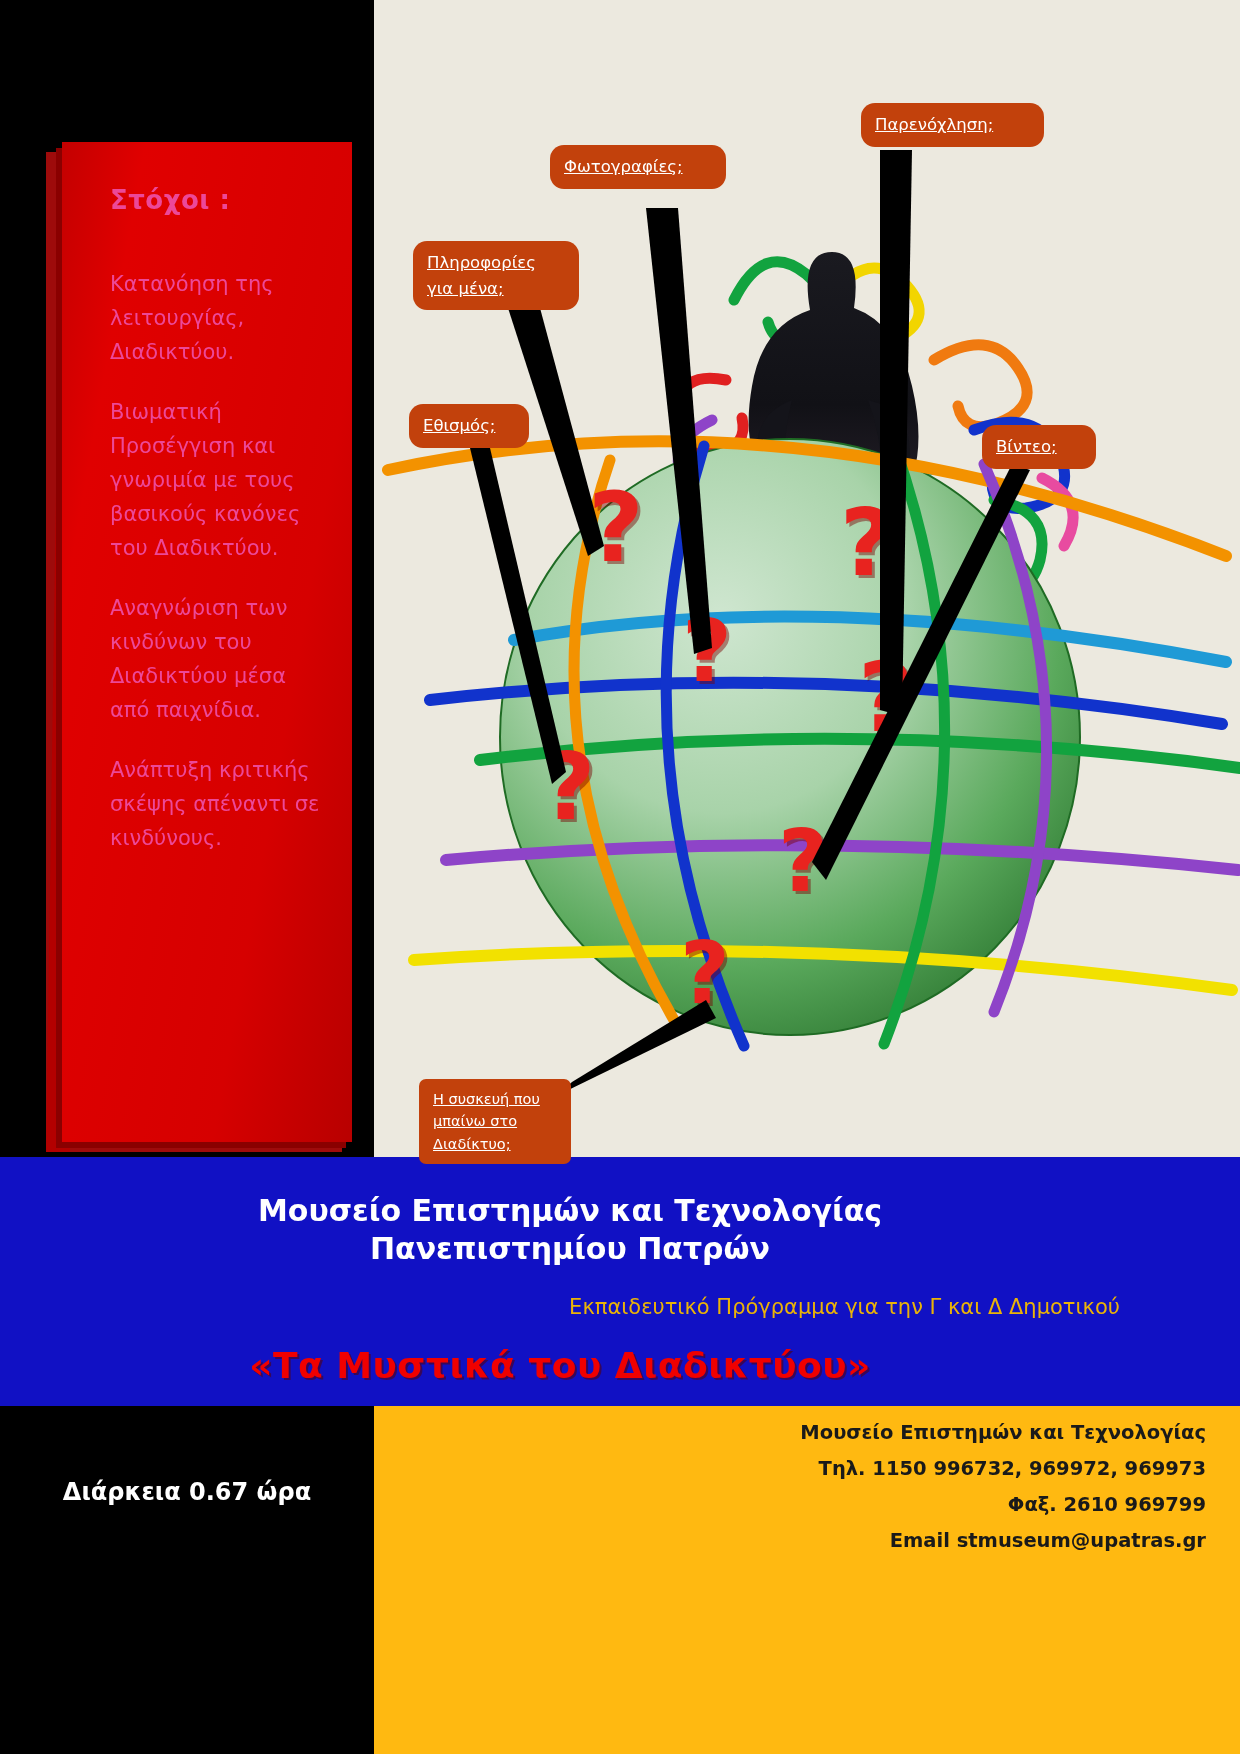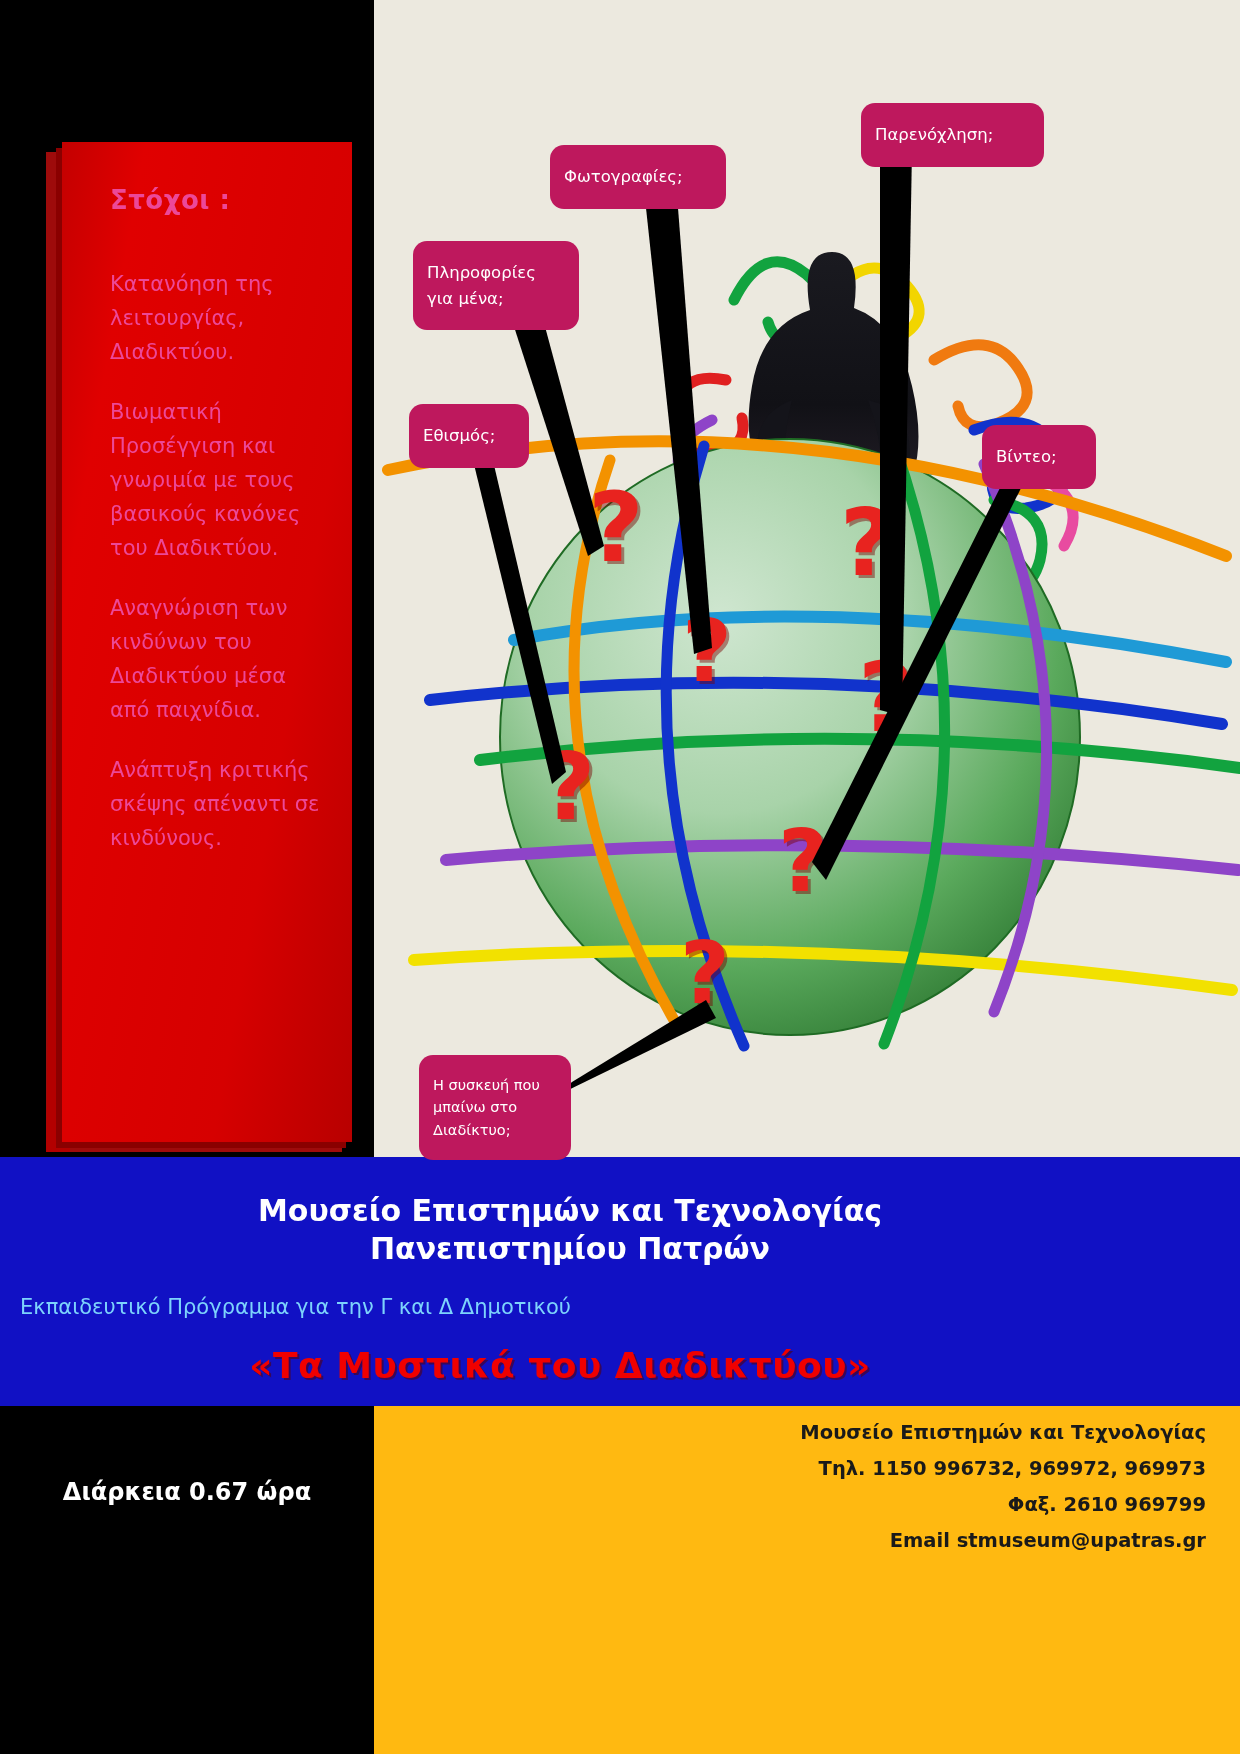--- a/index.html
+++ b/index.html
@@ -49,38 +49,39 @@
   
   .qm{
     position:absolute;color:#e8231f;font-weight:bold;
     font-family:"DejaVu Sans","Liberation Sans",sans-serif;
     text-shadow:3px 3px 0 rgba(120,0,0,.45);
     line-height:1;
   }
 
   
   .bubble{
-    position:absolute;background:#be185d;color:#ffffff;
-    border-radius:14px;padding:19px 14px;
+    position:absolute;background:#c2410c;color:#ffffff;
+    border-radius:14px;padding:9px 14px;
     font-size:16.5px;line-height:1.55;white-space:pre-line;
     z-index:8;
+    text-decoration:underline;
   }
 
   
   .blue-band{
     position:absolute;left:0;top:1157px;width:1240px;height:249px;
     background:#1111c4;
   }
   .blue-h1{
     position:absolute;left:0;top:28px;width:1100px;text-align:center;
     color:#ffffff;font-size:30px;font-weight:bold;line-height:1.28;
   }
   .blue-sub{
-    position:absolute;left:0;top:120px;width:1100px;text-align:left;
-    color:#7dd3fc;font-size:21px;font-weight:400;
+    position:absolute;left:0;top:120px;width:1100px;text-align:right;
+    color:#eab308;font-size:21px;font-weight:400;
   }
   .blue-main{
     position:absolute;left:0;top:1345px;width:1120px;text-align:center;
     color:#f00000;font-size:36px;font-weight:bold;letter-spacing:.5px;
     text-shadow:2px 2px 0 rgba(90,0,0,.55);
     z-index:5;
   }
 
   
   .yellow-box{
@@ -191,21 +192,21 @@
 
   <div class="bubble" style="left:413px;top:241px;width:138px;">Πληροφορίες
 για μένα;</div>
 
   <div class="bubble" style="left:550px;top:145px;width:148px;">Φωτογραφίες;</div>
 
   <div class="bubble" style="left:861px;top:103px;width:155px;">Παρενόχληση;</div>
 
   <div class="bubble" style="left:982px;top:425px;width:86px;">Βίντεο;</div>
 
-  <div class="bubble" style="left:419px;top:1055px;width:124px;font-size:14.5px;">Η συσκευή που
+  <div class="bubble" style="left:419px;top:1079px;width:124px;font-size:14.5px;border-radius:7px;">Η συσκευή που
 μπαίνω  στο
 Διαδίκτυο;</div>
 
   <div class="red-shadow"></div>
   <div class="red-card-clip"></div>
   <div class="red-card"></div>
 
   <div class="red-inner">
     <div class="red-title">Στόχοι :</div>
     <div class="red-para">Κατανόηση της λειτουργίας, Διαδικτύου.</div>

